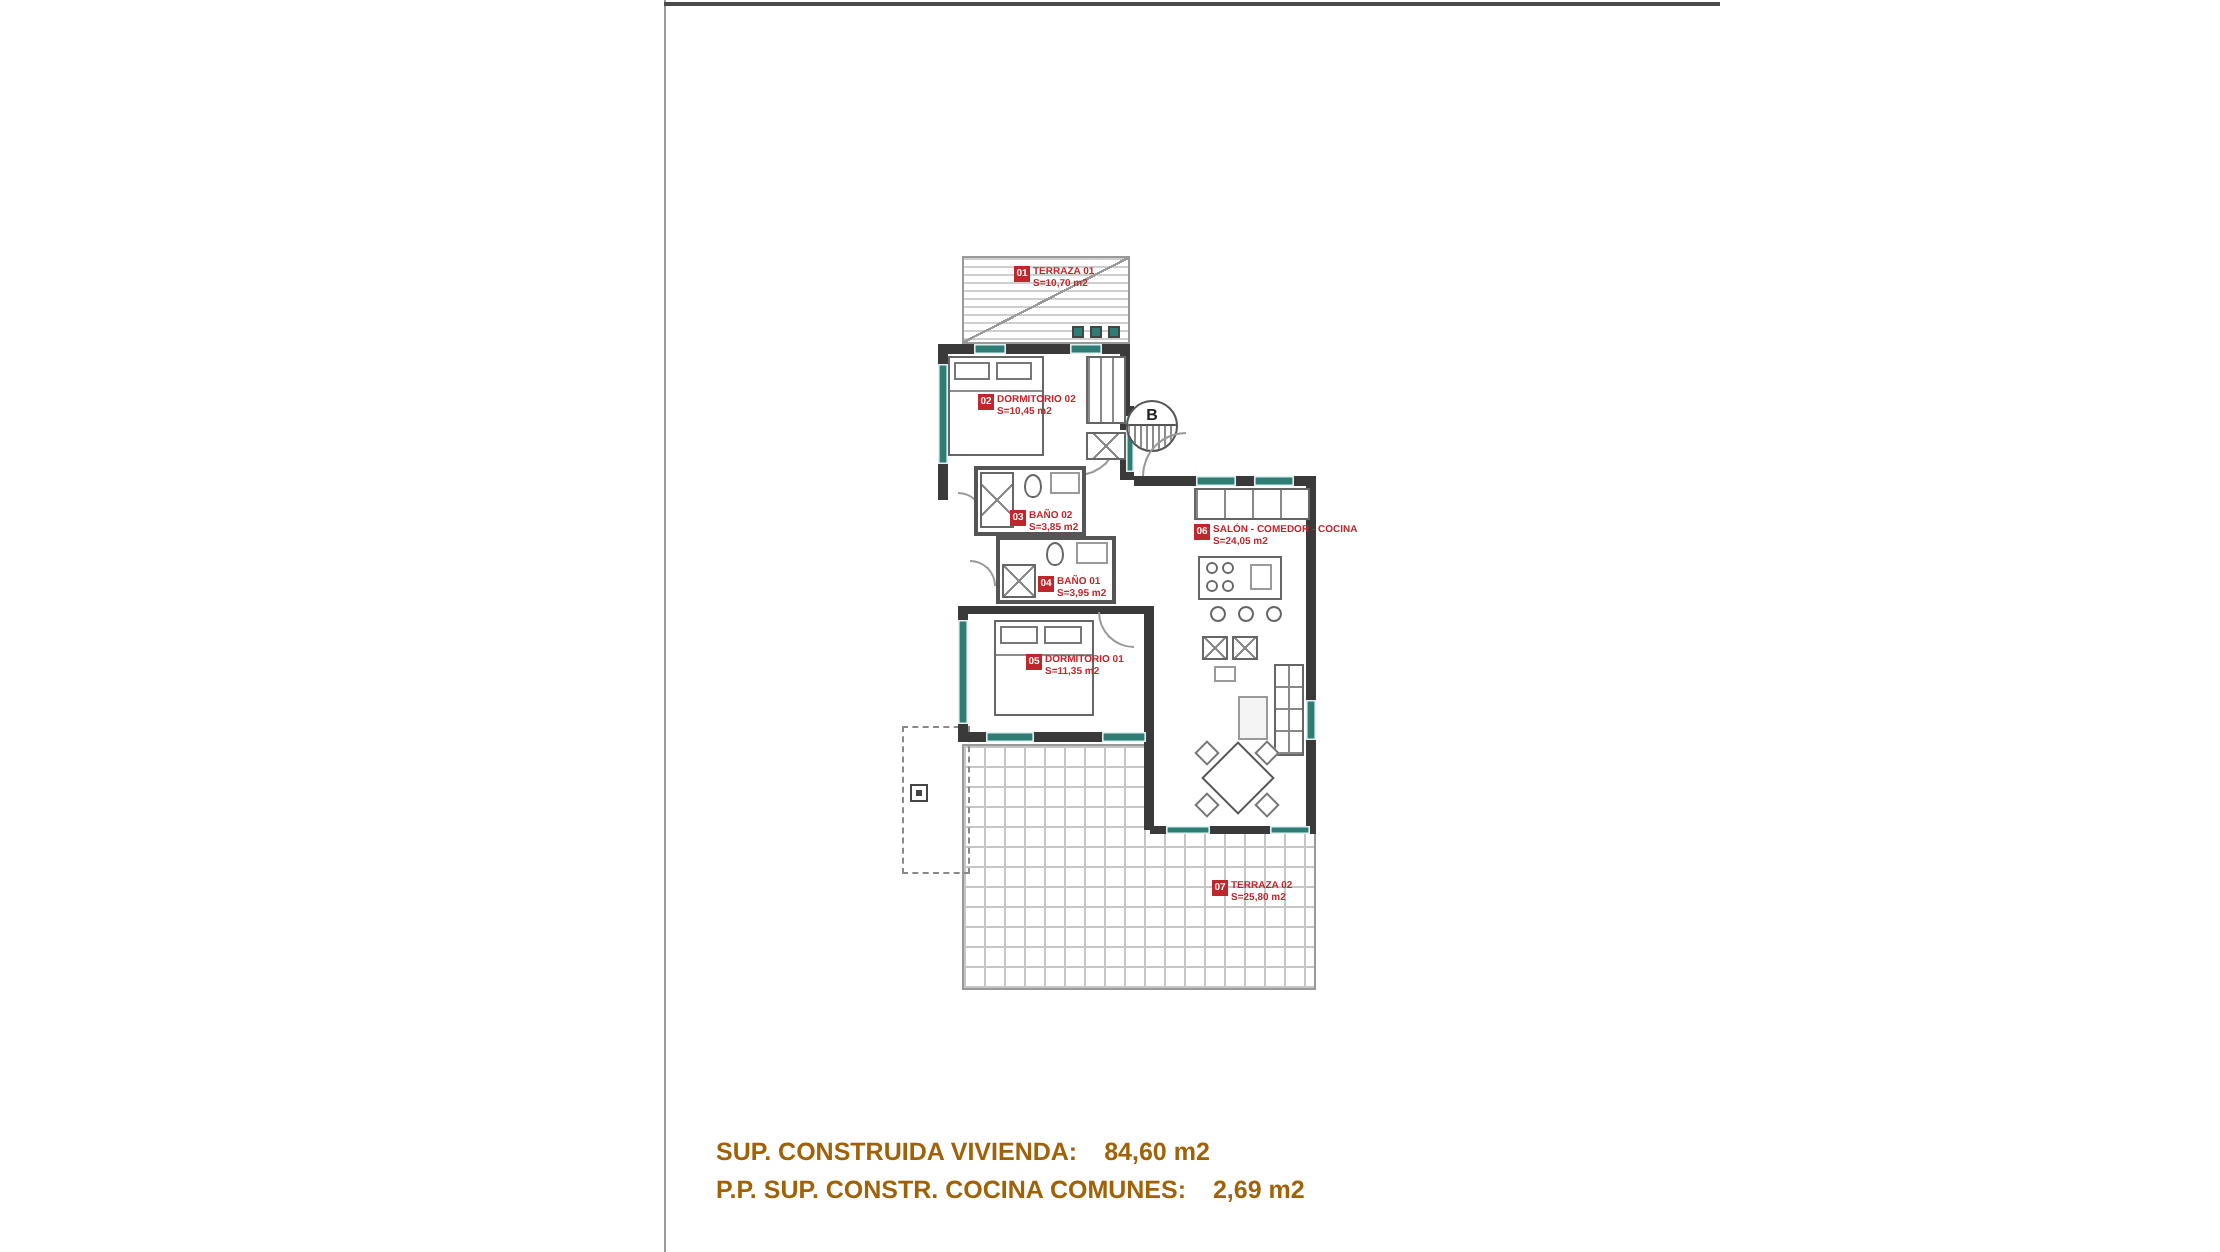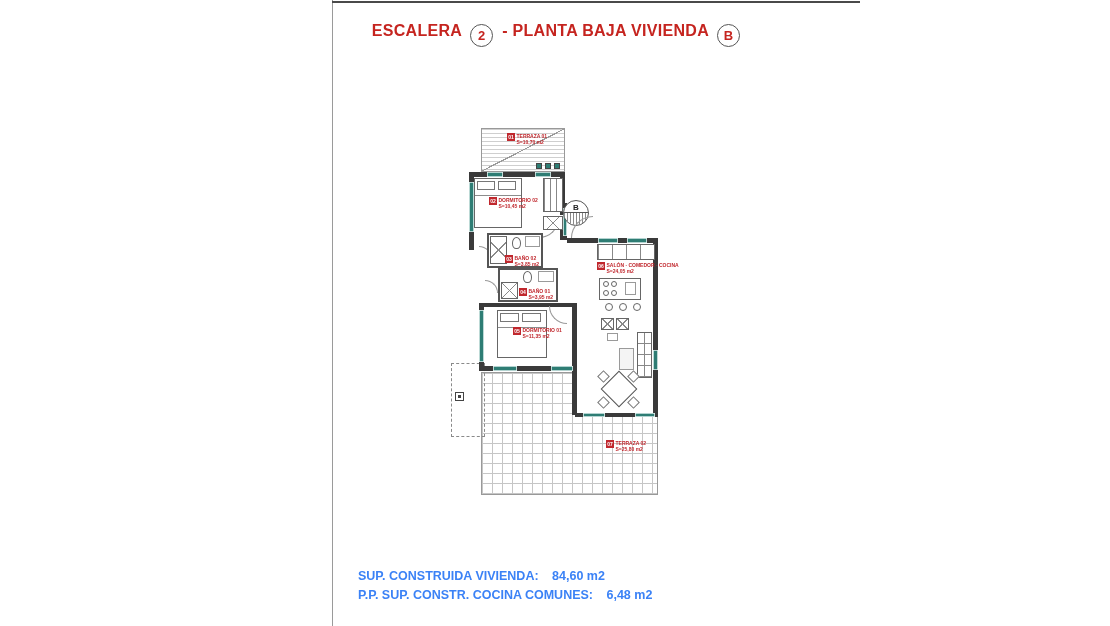--- a/index.html
+++ b/index.html
@@ -10,21 +10,21 @@
   .page-edge-left{position:absolute;left:332px;top:0;width:1px;height:626px;background:#9a9a9a;}
   .page-edge-top{position:absolute;left:332px;top:1px;width:528px;height:2px;background:#4a4a4a;}
 
   
   .title-row{position:absolute;left:332px;top:22px;width:452px;text-align:center;color:#c5241f;
              font-weight:bold;font-size:16px;letter-spacing:.3px;white-space:nowrap;}
   .title-row .circ{display:inline-flex;align-items:center;justify-content:center;width:21px;height:21px;
              border:1.6px solid #555;border-radius:50%;color:#c5241f;font-size:13px;margin:0 4px;vertical-align:-4px;}
 
   
-  .summary{position:absolute;left:358px;top:567px;color:#3b82f6;font-weight:bold;font-size:12.5px;line-height:19px;white-space:nowrap;}
+  .summary{position:absolute;left:358px;top:567px;color:#a16207;font-weight:bold;font-size:12.5px;line-height:19px;white-space:nowrap;}
   .summary .val{margin-left:10px;}
 
   
   #plan{position:absolute;left:435px;top:120px;width:250px;height:390px;}
   .wall{position:absolute;background:#3a3a3a;}
   .win{position:absolute;background:#2e7d74;box-shadow:inset 0 0 0 0.8px #dff0ee;}
   .thinline{position:absolute;background:#8c8c8c;}
 
   .terrace1{position:absolute;left:46px;top:8px;width:84px;height:44px;border:1px solid #999;box-sizing:border-box;
     background-image:
@@ -79,26 +79,20 @@
   .room-label .txt{display:flex;flex-direction:column;}
 </style>
 </head>
 <body>
 
 <div id="stage">
 
   <div class="page-edge-left"></div>
   <div class="page-edge-top"></div>
 
-  <div class="title-row">
-    <span>ESCALERA</span>
-    <span class="circ">2</span>
-    <span>- PLANTA BAJA VIVIENDA</span>
-    <span class="circ">B</span>
-  </div>
 
   <div id="plan">
 
     <div class="terrace1"></div>
     <div class="tick" style="left:101px;top:43px;"></div>
     <div class="tick" style="left:110px;top:43px;"></div>
     <div class="tick" style="left:119px;top:43px;"></div>
 
     <div class="terrace2"></div>
     <div class="salon-floor"></div>
@@ -242,17 +236,17 @@
     </div>
   </div>
 
   <div class="summary">
     <div>
       <span>SUP. CONSTRUIDA VIVIENDA:</span>
       <span class="val">84,60 m2</span>
     </div>
     <div>
       <span>P.P. SUP. CONSTR. COCINA COMUNES:</span>
-      <span class="val">6,48 m2</span>
+      <span class="val">2,69 m2</span>
     </div>
   </div>
 
 </div>
 
 </body></html>

